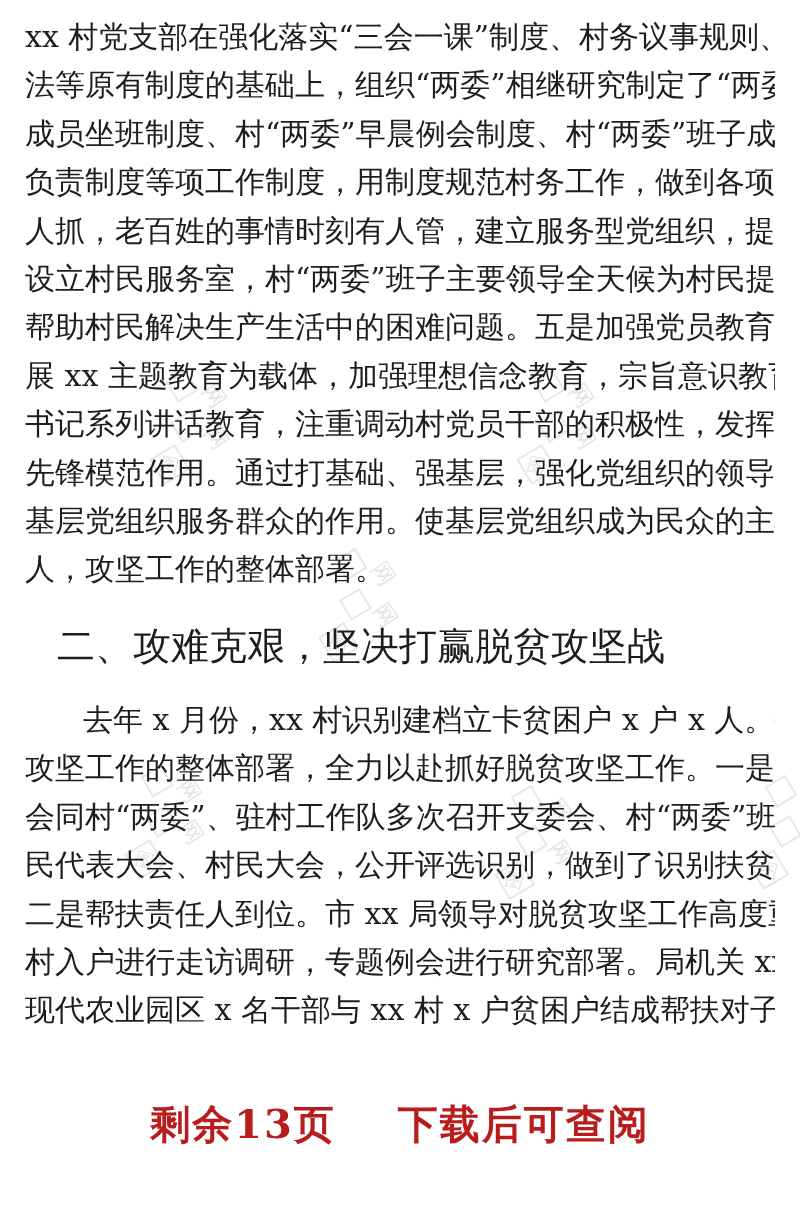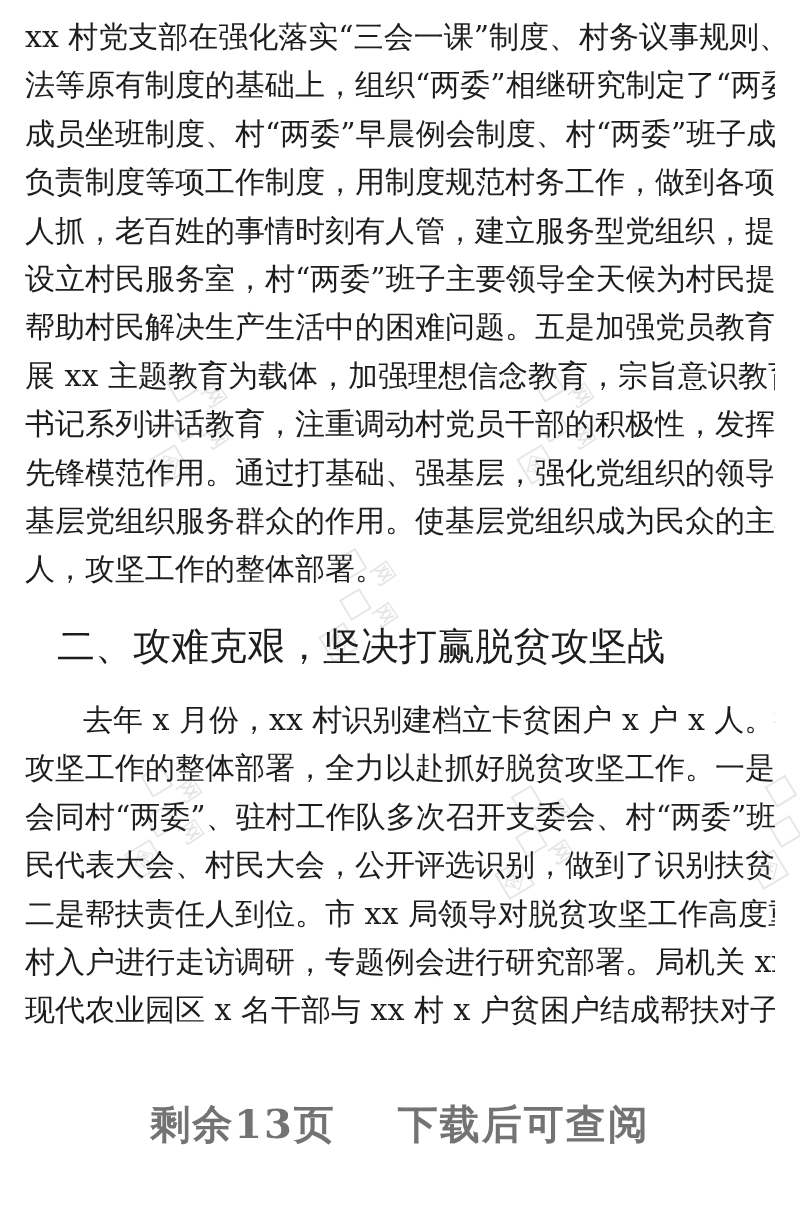--- a/index.html
+++ b/index.html
@@ -40,21 +40,21 @@
   .line.indent { text-indent:58px; }
   .heading {
     font-size:38px; font-weight:normal; line-height:48.4px;
     margin:28px 0 26px 0; text-indent:32px; white-space:nowrap;
   }
 
   
   .footer {
     position:absolute; left:0; right:0; top:1097px;
     text-align:center; font-size:40px; font-weight:bold;
-    color:#737373; letter-spacing:2px; white-space:nowrap;
+    color:#b91c1c; letter-spacing:2px; white-space:nowrap;
   }
   .footer .seg2 { margin-left:46px; }
 </style>
 </head>
 <body>
 
 <div class="page">
 
   <div class="wm-layer">
     <div class="wm" style="left:153px; top:375px;">

